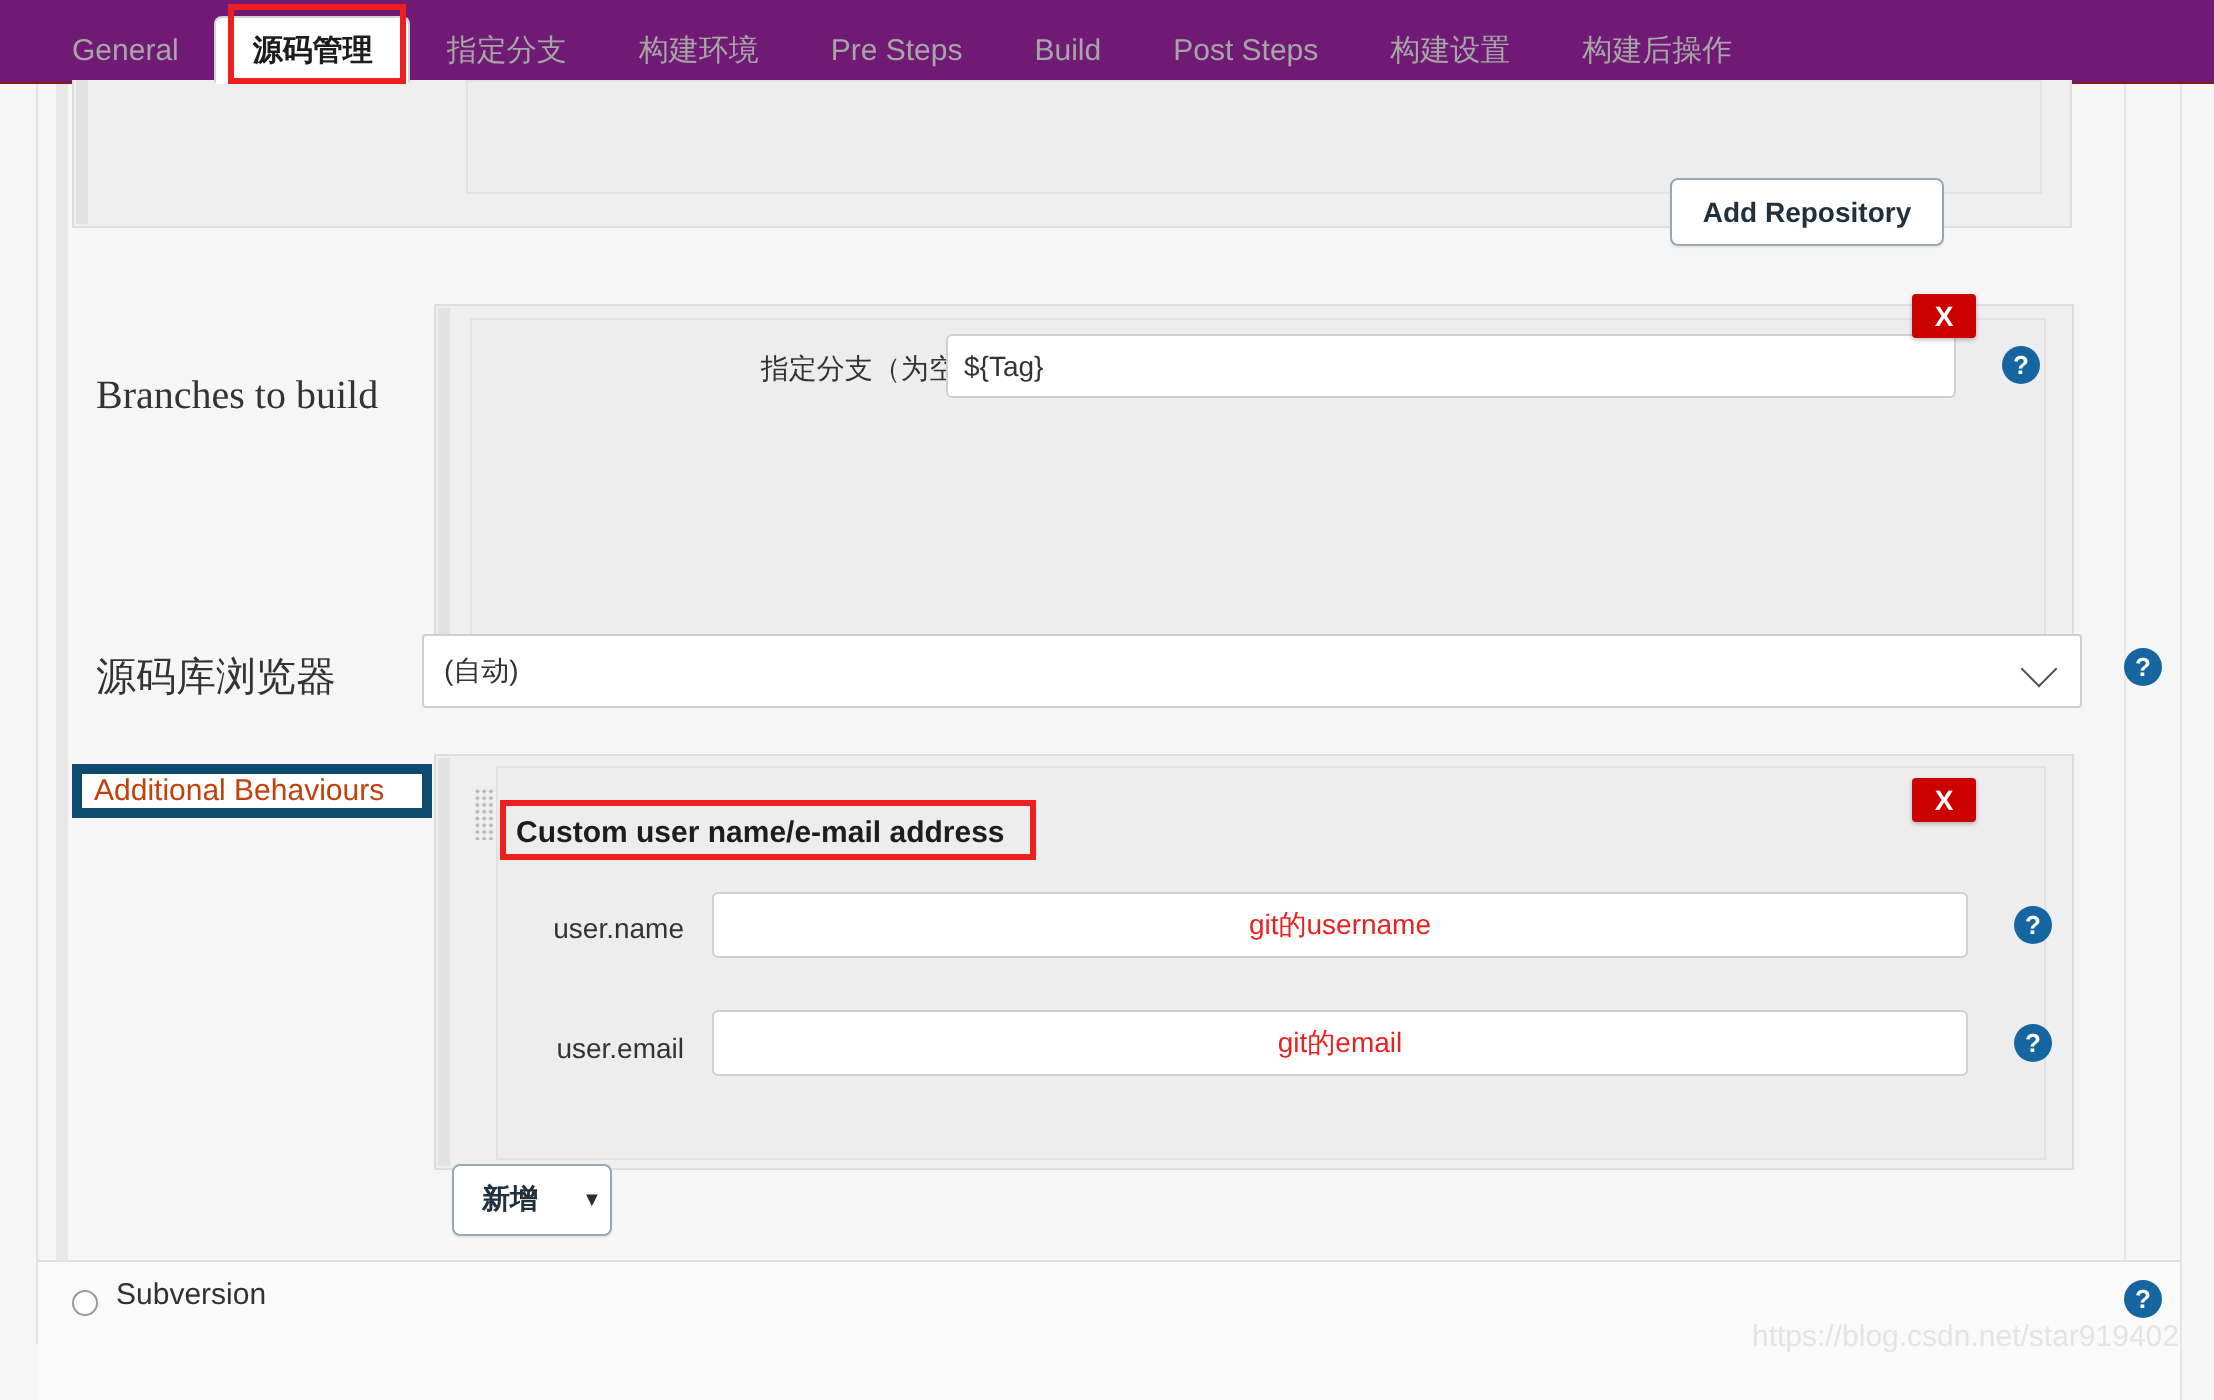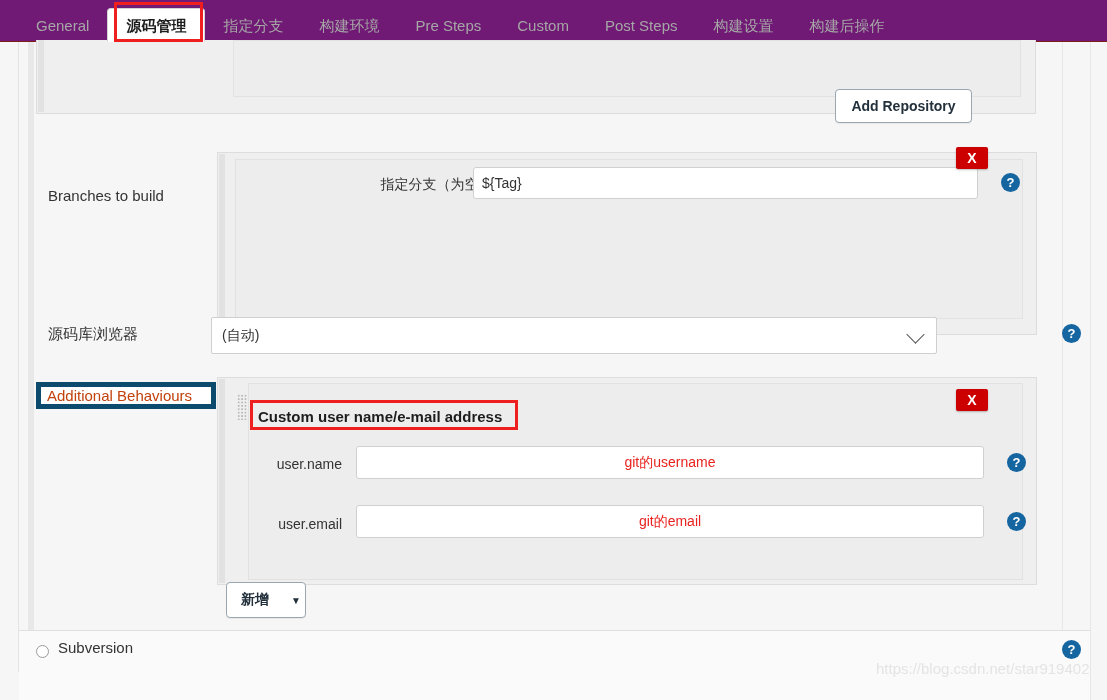--- a/index.html
+++ b/index.html
@@ -71,23 +71,24 @@
     background: #e3e3e3;
   }
   .rail-inner {
     position: absolute;
     left: 28px; top: 0;
     width: 6px; height: 588px;
     background: #e8e8e8;
   }
   .row-label {
     position: absolute;
-    font-size: 15px;
+    font-size: 20px;
     color: #333333;
     white-space: nowrap;
+    font-family: Liberation Serif, serif;
   }
 
   .panel {
     position: absolute;
     background: #efefef;
     border: 1px solid #dddddd;
     box-sizing: border-box;
   }
   .panel-bare {
     position: absolute;
@@ -292,21 +293,21 @@
 </head>
 <body>
 
 <div class="tabbar">
   <div class="tabs">
     <div class="tab">General</div>
     <div class="tab active">源码管理</div>
     <div class="tab">指定分支</div>
     <div class="tab">构建环境</div>
     <div class="tab">Pre Steps</div>
-    <div class="tab">Custom</div>
+    <div class="tab">Build</div>
     <div class="tab">Post Steps</div>
     <div class="tab">构建设置</div>
     <div class="tab">构建后操作</div>
   </div>
 </div>
 
 <div class="content">
 
   <div class="rail-outer"></div>
   <div class="rail-inner"></div>
@@ -330,21 +331,21 @@
 
   <div class="field" style="left:473px; top:125px; width:505px; height:32px;">${Tag}</div>
 
   <div class="delx" style="left:956px; top:105px;">X</div>
 
   <div class="help" style="left:1001px; top:131px;">?</div>
 
 
   <div class="row-label" style="left:48px; top:283px;">源码库浏览器</div>
 
-  <div class="select" style="left:211px; top:275px; width:726px; height:37px;">
+  <div class="select" style="left:211px; top:275px; width:830px; height:37px;">
     <span>(自动)</span>
     <span class="chev"></span>
   </div>
   <div class="help" style="left:1062px; top:282px;">?</div>
 
   <div class="annot-label" style="left:36px; top:340px; width:180px; height:27px;">Additional Behaviours</div>
 
   <div class="panel" style="left:217px; top:335px; width:820px; height:208px;"></div>
   <div class="vbar" style="left:219px; top:337px; height:204px;"></div>
 

